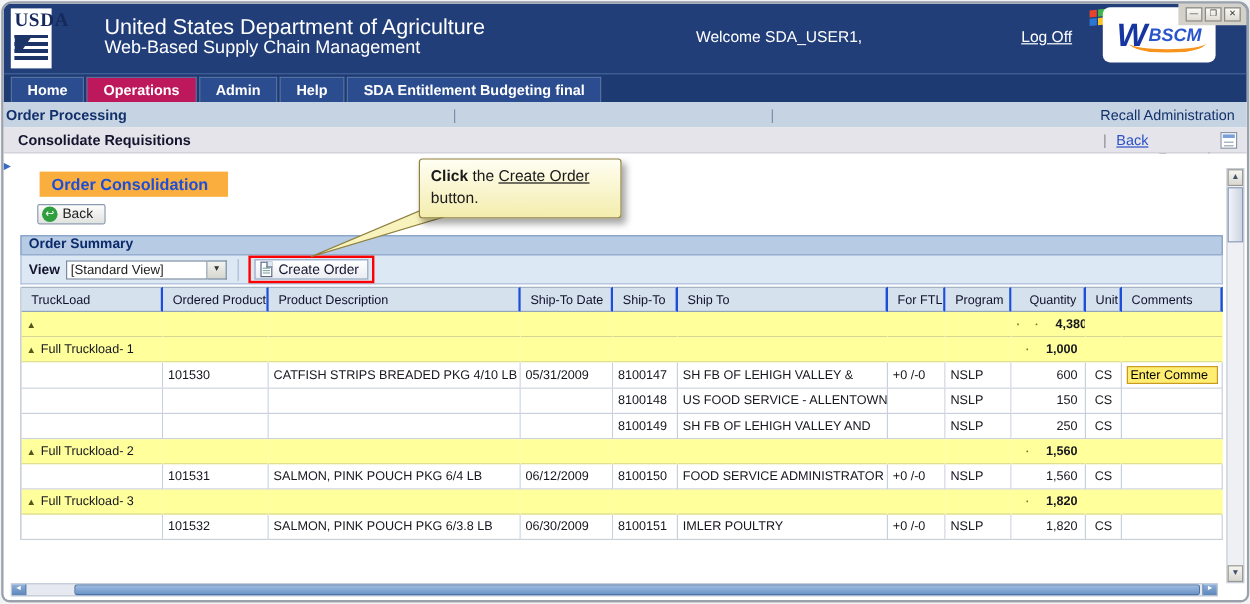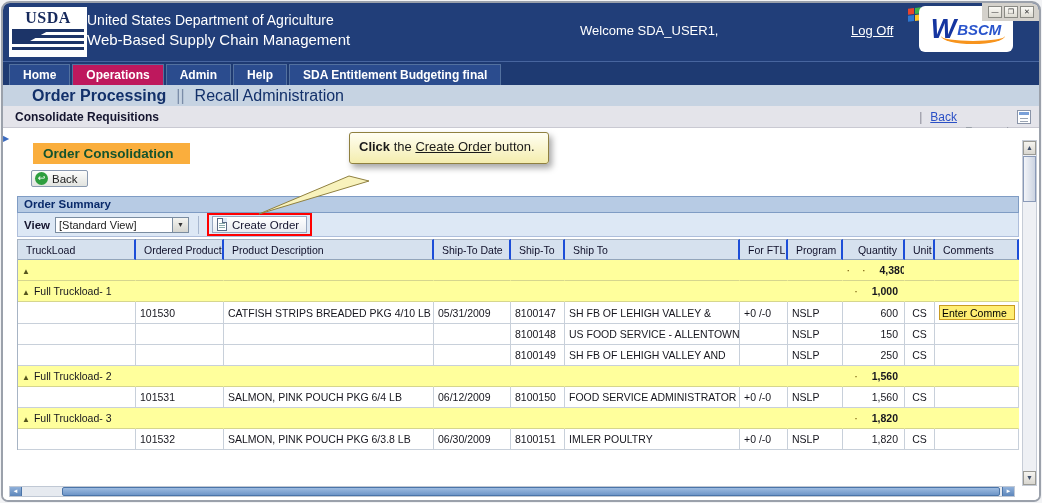--- a/index.html
+++ b/index.html
@@ -5,29 +5,29 @@
   html,body{margin:0;padding:0;width:1042px;height:503px;overflow:hidden;
     font-family:"Liberation Sans",sans-serif;background:#f2f3f5;}
   *{box-sizing:border-box;}
 
   .window{position:absolute;left:1px;top:1px;width:1040px;height:501px;
     border:2px solid #9ba1ab;border-radius:9px 9px 7px 7px;overflow:hidden;
     background:#fff;display:flex;flex-direction:column;}
 
   
   .topbar{position:relative;height:58px;background:#213e79;flex:0 0 auto;}
-  .usda-logo{position:absolute;left:6px;top:4px;width:78px;height:50px;background:#fff;
+  .usda-logo{position:absolute;left:6px;top:4px;width:34px;height:50px;background:#fff;
     padding:2px 3px;}
   .usda-word{font-family:"Liberation Serif",serif;font-weight:bold;font-size:16px;
     color:#16295c;letter-spacing:.5px;text-align:center;}
   .usda-stripes{margin-top:2px;height:24px;position:relative;
     background:repeating-linear-gradient(180deg,#1c3468 0 3px,#ffffff 3px 6px);}
   .usda-stripes::before{content:"";position:absolute;left:0;top:0;width:55%;height:55%;
     background:#1c3468;clip-path:polygon(0 0,100% 0,40% 100%,0 100%);}
-  .org-name{position:absolute;left:84px;top:9px;color:#fff;font-size:14px;}
+  .org-name{position:absolute;left:84px;top:9px;color:#fff;font-size:18px;}
   .app-name{position:absolute;left:84px;top:28px;color:#fff;font-size:15px;}
   .welcome{position:absolute;left:577px;top:20px;color:#fff;font-size:13px;}
   .logoff{position:absolute;left:848px;top:20px;color:#fff;font-size:13px;
     text-decoration:underline;cursor:pointer;}
   .winflag{position:absolute;right:118px;top:5px;width:13px;height:13px;
     display:grid;grid-template-columns:6px 6px;grid-template-rows:6px 6px;gap:1px;transform:skewY(-6deg);}
   .winflag i{display:block;}
   .wbscm-logo{position:absolute;right:26px;top:3px;width:94px;height:46px;background:#fff;
     border-radius:6px;display:flex;align-items:center;justify-content:center;overflow:hidden;}
   .wbscm-w{font-style:italic;font-weight:bold;font-size:27px;color:#1535a0;}
@@ -43,21 +43,21 @@
 
   
   .tabbar{height:24px;background:#1e3a72;border-top:1px solid #47659f;display:flex;
     align-items:stretch;padding:2px 0 0 6px;gap:2px;flex:0 0 auto;}
   .tab{background:#2b4c8e;border:1px solid #53719f;border-bottom:none;color:#fff;
     font-size:12px;font-weight:bold;padding:3px 13px 2px;cursor:pointer;white-space:nowrap;}
   .tab-active{background:#be185d;}
 
   
   .subnav{height:21px;background:#c6d3e2;display:flex;align-items:center;
-    font-size:16px;color:#12306a;padding-left:29px;flex:0 0 auto;}
+    font-size:12px;color:#12306a;padding-left:2px;flex:0 0 auto;justify-content:space-between;}
   .subnav-item{padding:0 10px;cursor:pointer;}
   .subnav-item:first-child{font-weight:bold;padding-left:0;}
   .subnav-sep{color:#7a8ca8;}
 
   
   .crumbbar{height:22px;background:#e4e4ea;border-bottom:1px solid #c9c9d2;display:flex;
     align-items:center;font-size:12px;padding:0 8px 0 12px;flex:0 0 auto;justify-content:space-between;}
   .crumb-title{font-weight:bold;color:#14142e;}
   .crumb-right{margin-left:auto;display:flex;align-items:center;gap:8px;}
   .crumb-sep{color:#8a8a96;}
@@ -69,29 +69,29 @@
   .page-menu-icon::after{content:"";position:absolute;left:2px;right:2px;top:7px;height:1px;
     background:#9aa4b4;box-shadow:0 3px 0 #9aa4b4;}
 
   
   .content{position:relative;flex:1 1 auto;background:#fff;}
   .panel-expand{position:absolute;left:0;top:3px;width:9px;height:15px;color:#3a6abf;
     font-size:8px;line-height:15px;cursor:pointer;}
 
   .main-col{margin:0 20px 0 14px;}
   .page-title{display:inline-block;margin:15px 0 0 16px;background:#faae3d;
-    padding:3px 16px 3px 10px;font-size:13.5px;font-weight:bold;color:#14532d;}
+    padding:3px 16px 3px 10px;font-size:13.5px;font-weight:bold;color:#1d4ed8;}
   .back-btn{display:inline-flex;align-items:center;gap:4px;margin:6px 0 0 14px;
     border:1px solid #8a9ab0;border-radius:2px;background:linear-gradient(#fdfdfb,#e1e3df);
     padding:1px 9px 1px 3px;font-size:11.5px;color:#222;cursor:pointer;}
   .back-icon{width:13px;height:13px;border-radius:50%;background:#2e9e3e;color:#fff;
     font-size:9px;line-height:13px;text-align:center;}
 
   
-  .callout{position:absolute;left:346px;top:4px;width:200px;z-index:21;
+  .callout{position:absolute;left:346px;top:4px;width:169px;z-index:21;
     background:linear-gradient(#fffef2,#f4edae);border:1px solid #8f8040;border-radius:3px;
     box-shadow:3px 4px 6px rgba(0,0,0,.35);padding:5px 9px 7px;font-size:13px;color:#1a1a1a;line-height:1.4;}
   .callout .bold{font-weight:bold;}
   .callout .ul{text-decoration:underline;}
   .callout-tail{position:absolute;left:248px;top:46px;z-index:20;}
 
   
   .summary-bar{margin-top:9px;height:17px;background:#b7cbe4;border:1px solid #7f9cc4;
     font-size:11.5px;font-weight:bold;color:#0a2a6a;line-height:15px;padding-left:6px;}
   .toolbar{height:24px;background:#dde8f5;border:1px solid #aebedb;border-top:none;

